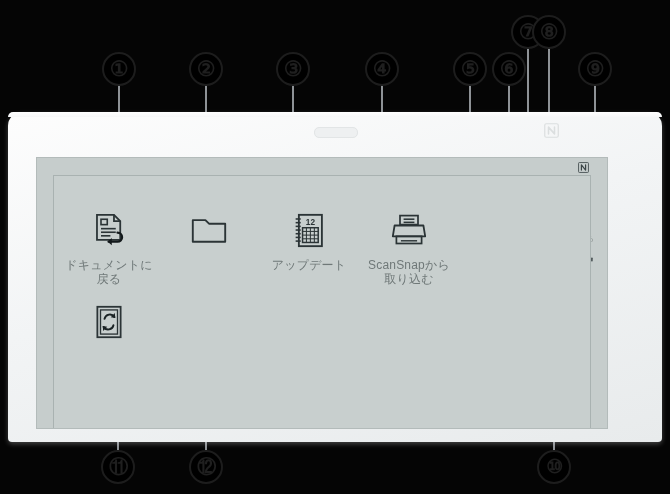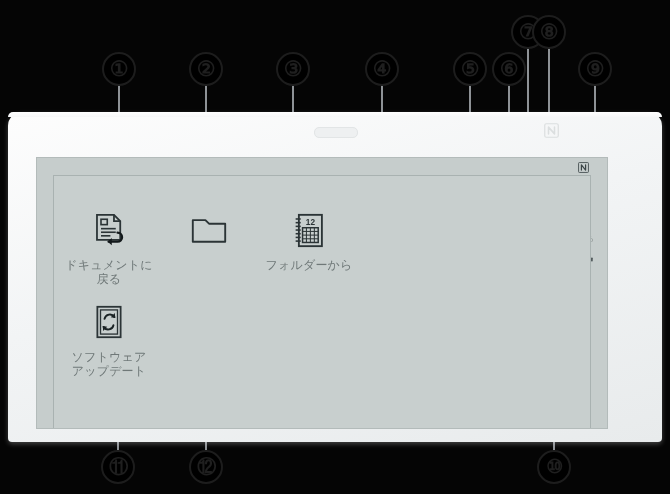--- a/index.html
+++ b/index.html
@@ -282,41 +282,53 @@
                   <g stroke="#2b3436" stroke-width="1.1">
                     <line x1="9" y1="20" x2="26" y2="20"></line>
                     <line x1="9" y1="24" x2="26" y2="24"></line>
                     <line x1="9" y1="28" x2="26" y2="28"></line>
                     <line x1="13.2" y1="16" x2="13.2" y2="32"></line>
                     <line x1="17.5" y1="16" x2="17.5" y2="32"></line>
                     <line x1="21.8" y1="16" x2="21.8" y2="32"></line>
                   </g>
                 </svg>
               </div>
-              <div class="caption">フォルダーから</div>
-            </div>
-
-
+              <div class="caption">アップデート</div>
+            </div>
+
+
+            <div class="app">
+              <div class="glyph">
+                <svg class="ico" width="36" height="32" viewBox="0 0 40 34">
+                  <rect x="10" y="1" width="20" height="10" fill="none" stroke="#2b3436" stroke-width="1.9"></rect>
+                  <line x1="14" y1="5" x2="26" y2="5" stroke="#2b3436" stroke-width="1.7"></line>
+                  <line x1="14" y1="8.5" x2="26" y2="8.5" stroke="#2b3436" stroke-width="1.7"></line>
+                  <path d="M4 12 H36 L38 24 H2 Z" fill="none" stroke="#2b3436" stroke-width="2" stroke-linejoin="round"></path>
+                  <rect x="6" y="24" width="28" height="8" fill="none" stroke="#2b3436" stroke-width="1.9"></rect>
+                  <line x1="11" y1="29" x2="29" y2="29" stroke="#2b3436" stroke-width="1.6"></line>
+                </svg>
+              </div>
+              <div class="caption">ScanSnapから
+取り込む</div>
+            </div>
           </div>
 
           <div class="row row2">
 
             <div class="app">
               <div class="glyph">
                 <svg class="ico" width="28" height="34" viewBox="0 0 30 38">
                   <rect x="2" y="2" width="26" height="34" fill="none" stroke="#2b3436" stroke-width="2"></rect>
                   <rect x="5.5" y="5.5" width="19" height="27" fill="none" stroke="#2b3436" stroke-width="1.5"></rect>
                   <path d="M10 15.5 A6 6 0 0 1 21 13.5" fill="none" stroke="#1b2325" stroke-width="2.2" stroke-linecap="round"></path>
                   <path d="M20 22.5 A6 6 0 0 1 9 24.5" fill="none" stroke="#1b2325" stroke-width="2.2" stroke-linecap="round"></path>
                   <path d="M21.5 9 L22 14.5 L17 13.8 Z" fill="#1b2325"></path>
                   <path d="M8.5 29 L8 23.5 L13 24.2 Z" fill="#1b2325"></path>
                 </svg>
               </div>
-              <div class="caption">ソフトウェア
-アップデート</div>
             </div>
 
 
           </div>
         </div>
       </div>
     </div>
   </div>
 
   <div class="callout" style="left:102px; top:52px;">①</div>

